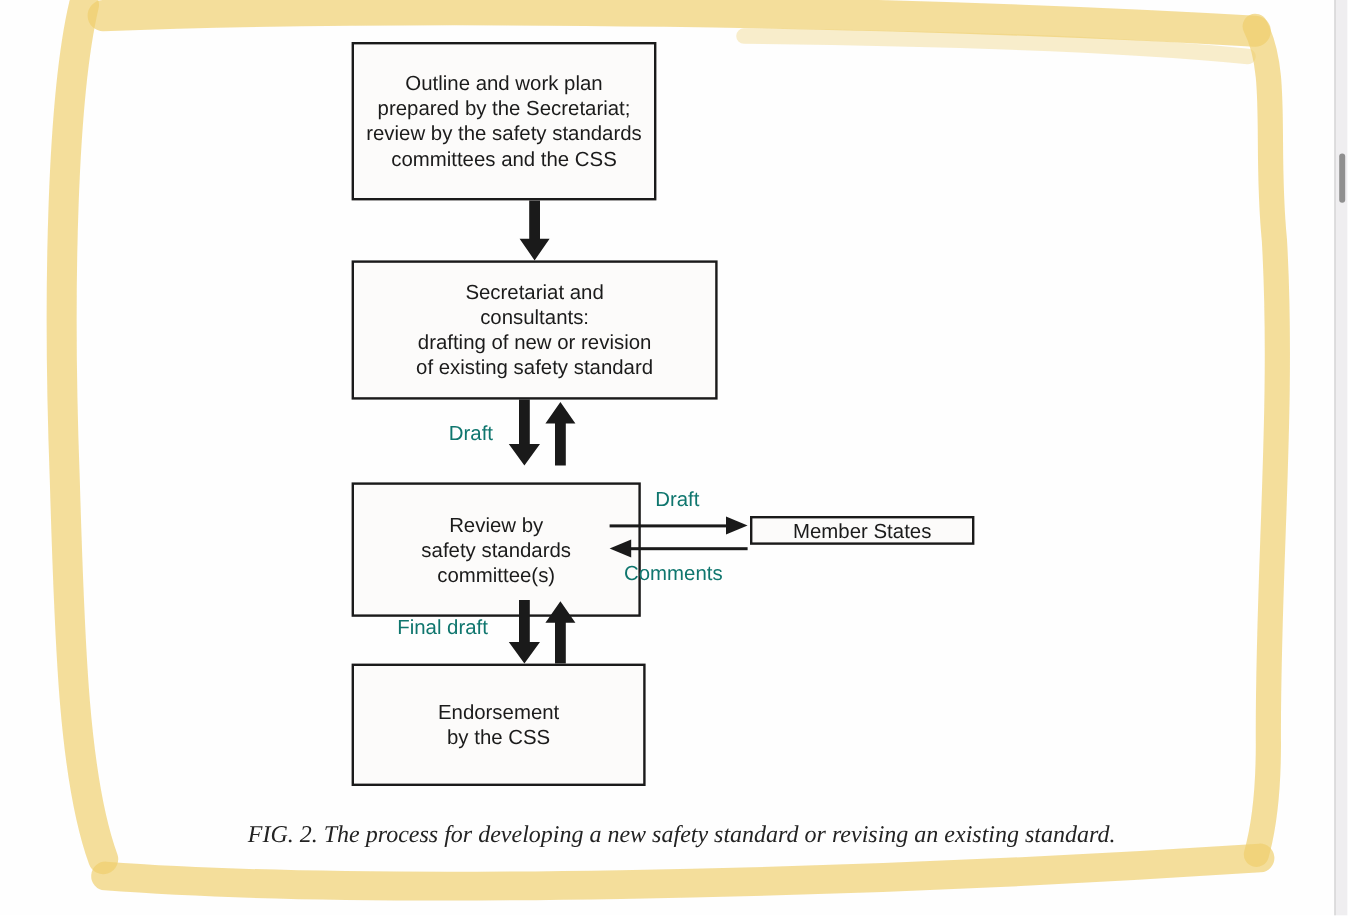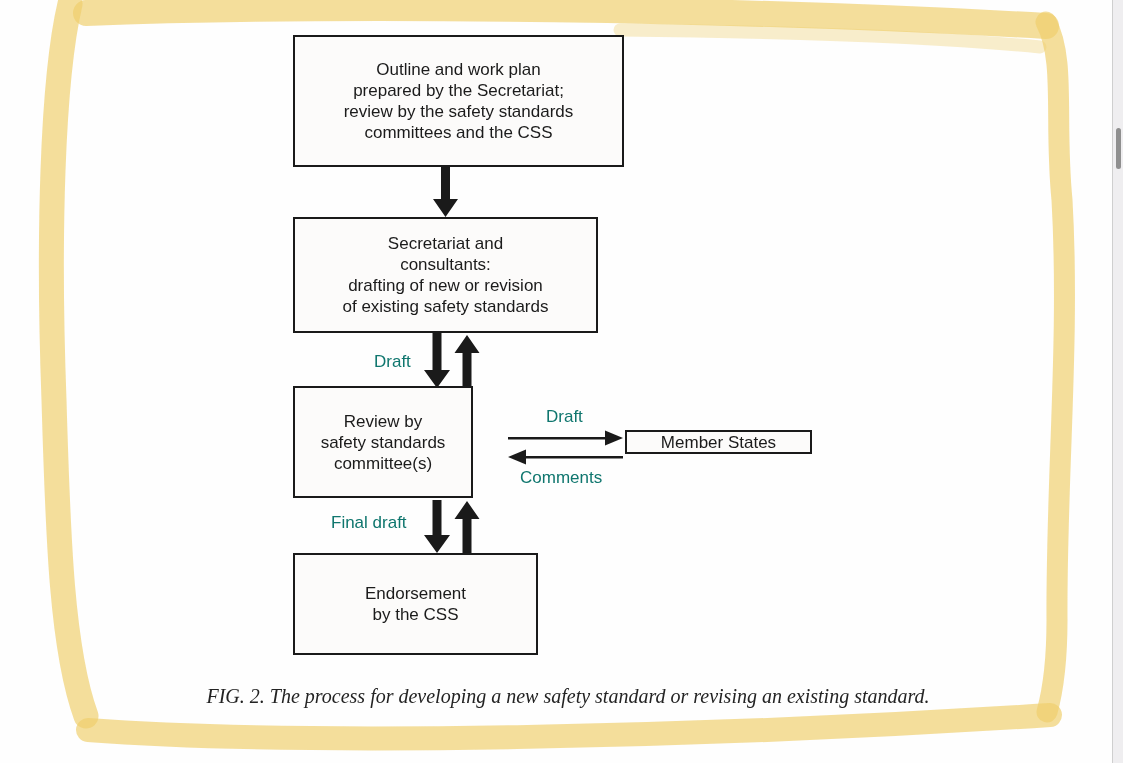--- a/index.html
+++ b/index.html
@@ -39,23 +39,23 @@
     position: absolute;
     border: 2px solid var(--ink);
     background: #fcfbfa;
     display: flex; align-items: center; justify-content: center;
     text-align: center;
     white-space: pre-line;
     font-size: 17px; line-height: 21px;
     color: #1b1b1b;
     z-index: 2;
   }
-  #box-outline     { left: 293px; top: 35px;  width: 331px; height: 132px; }
+  #box-outline     { left: 293px; top: 35px;  width: 254px; height: 132px; }
   #box-drafting    { left: 293px; top: 217px; width: 305px; height: 116px; }
-  #box-review      { left: 293px; top: 386px; width: 180px; height: 112px; }
+  #box-review      { left: 293px; top: 402px; width: 241px; height: 112px; }
   #box-member      { left: 625px; top: 430px; width: 187px; height: 24px; }
   #box-endorsement { left: 293px; top: 553px; width: 245px; height: 102px; }
 
   
   .arrow-label {
     position: absolute;
     font-size: 17px; line-height: 20px;
     color: #0f766e;
     z-index: 3;
     white-space: nowrap;
@@ -107,21 +107,21 @@
     </svg>
 
     <div class="flow-box" id="box-outline">Outline and work plan
 prepared by the Secretariat;
 review by the safety standards
 committees and the CSS</div>
 
     <div class="flow-box" id="box-drafting">Secretariat and
 consultants:
 drafting of new or revision
-of existing safety standards</div>
+of existing safety standard</div>
 
     <div class="flow-box" id="box-review">Review by
 safety standards
 committee(s)</div>
 
     <div class="flow-box" id="box-member">Member States</div>
 
     <div class="flow-box" id="box-endorsement">Endorsement
 by the CSS</div>
 

